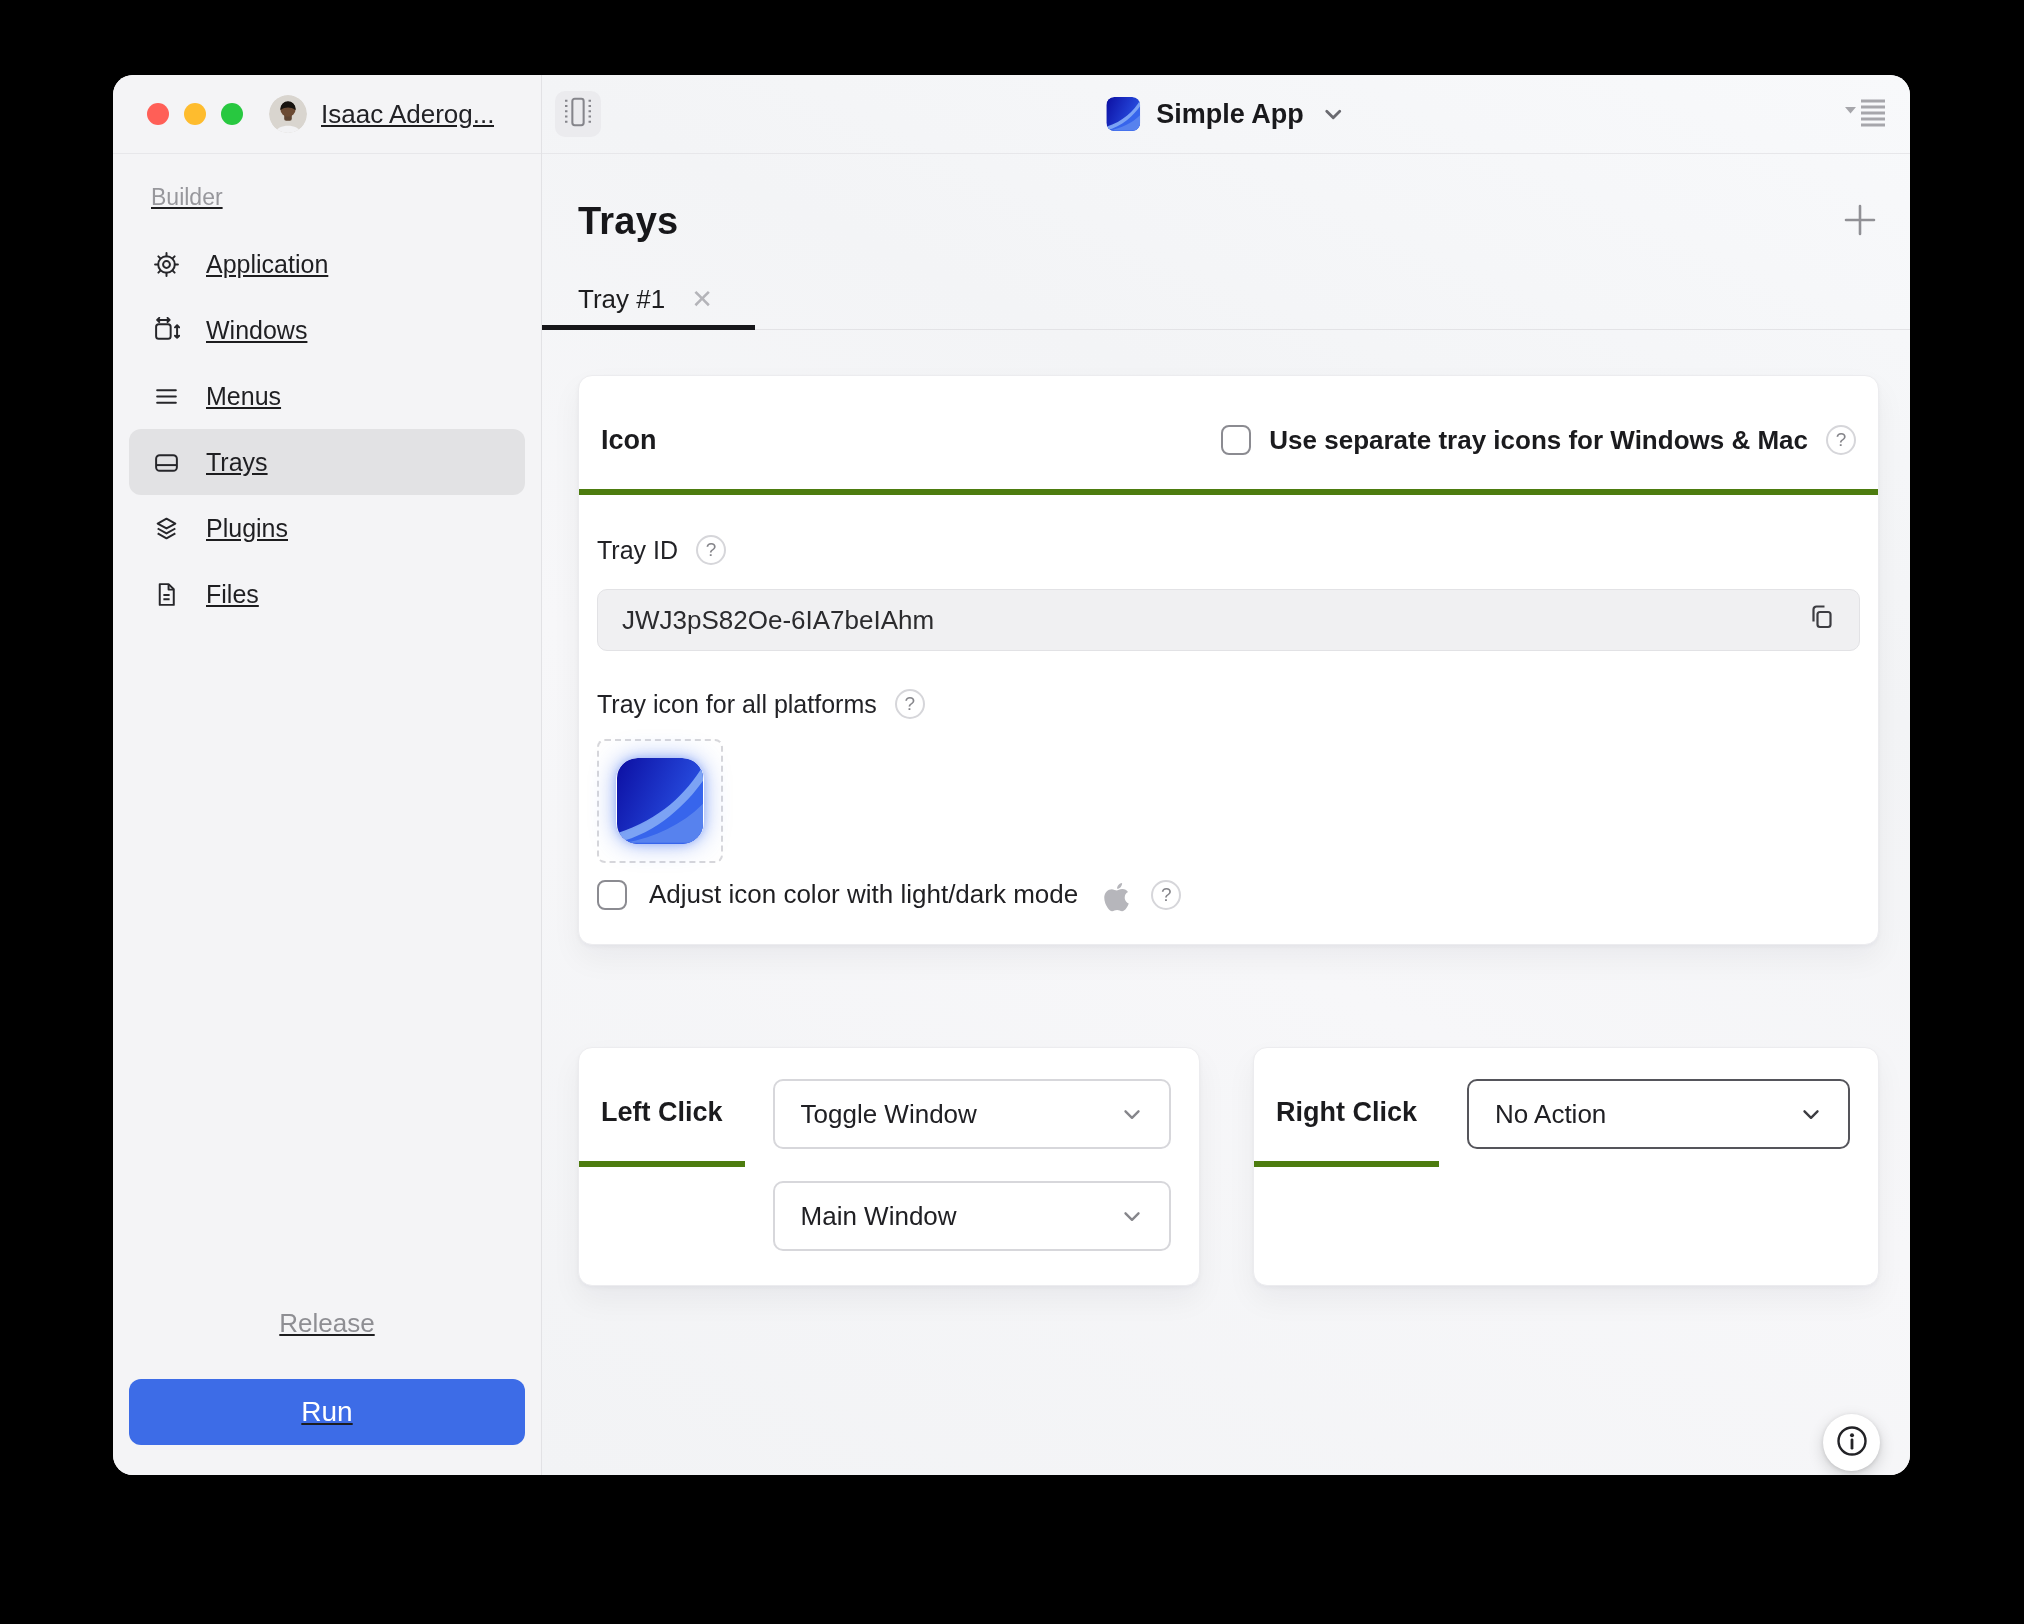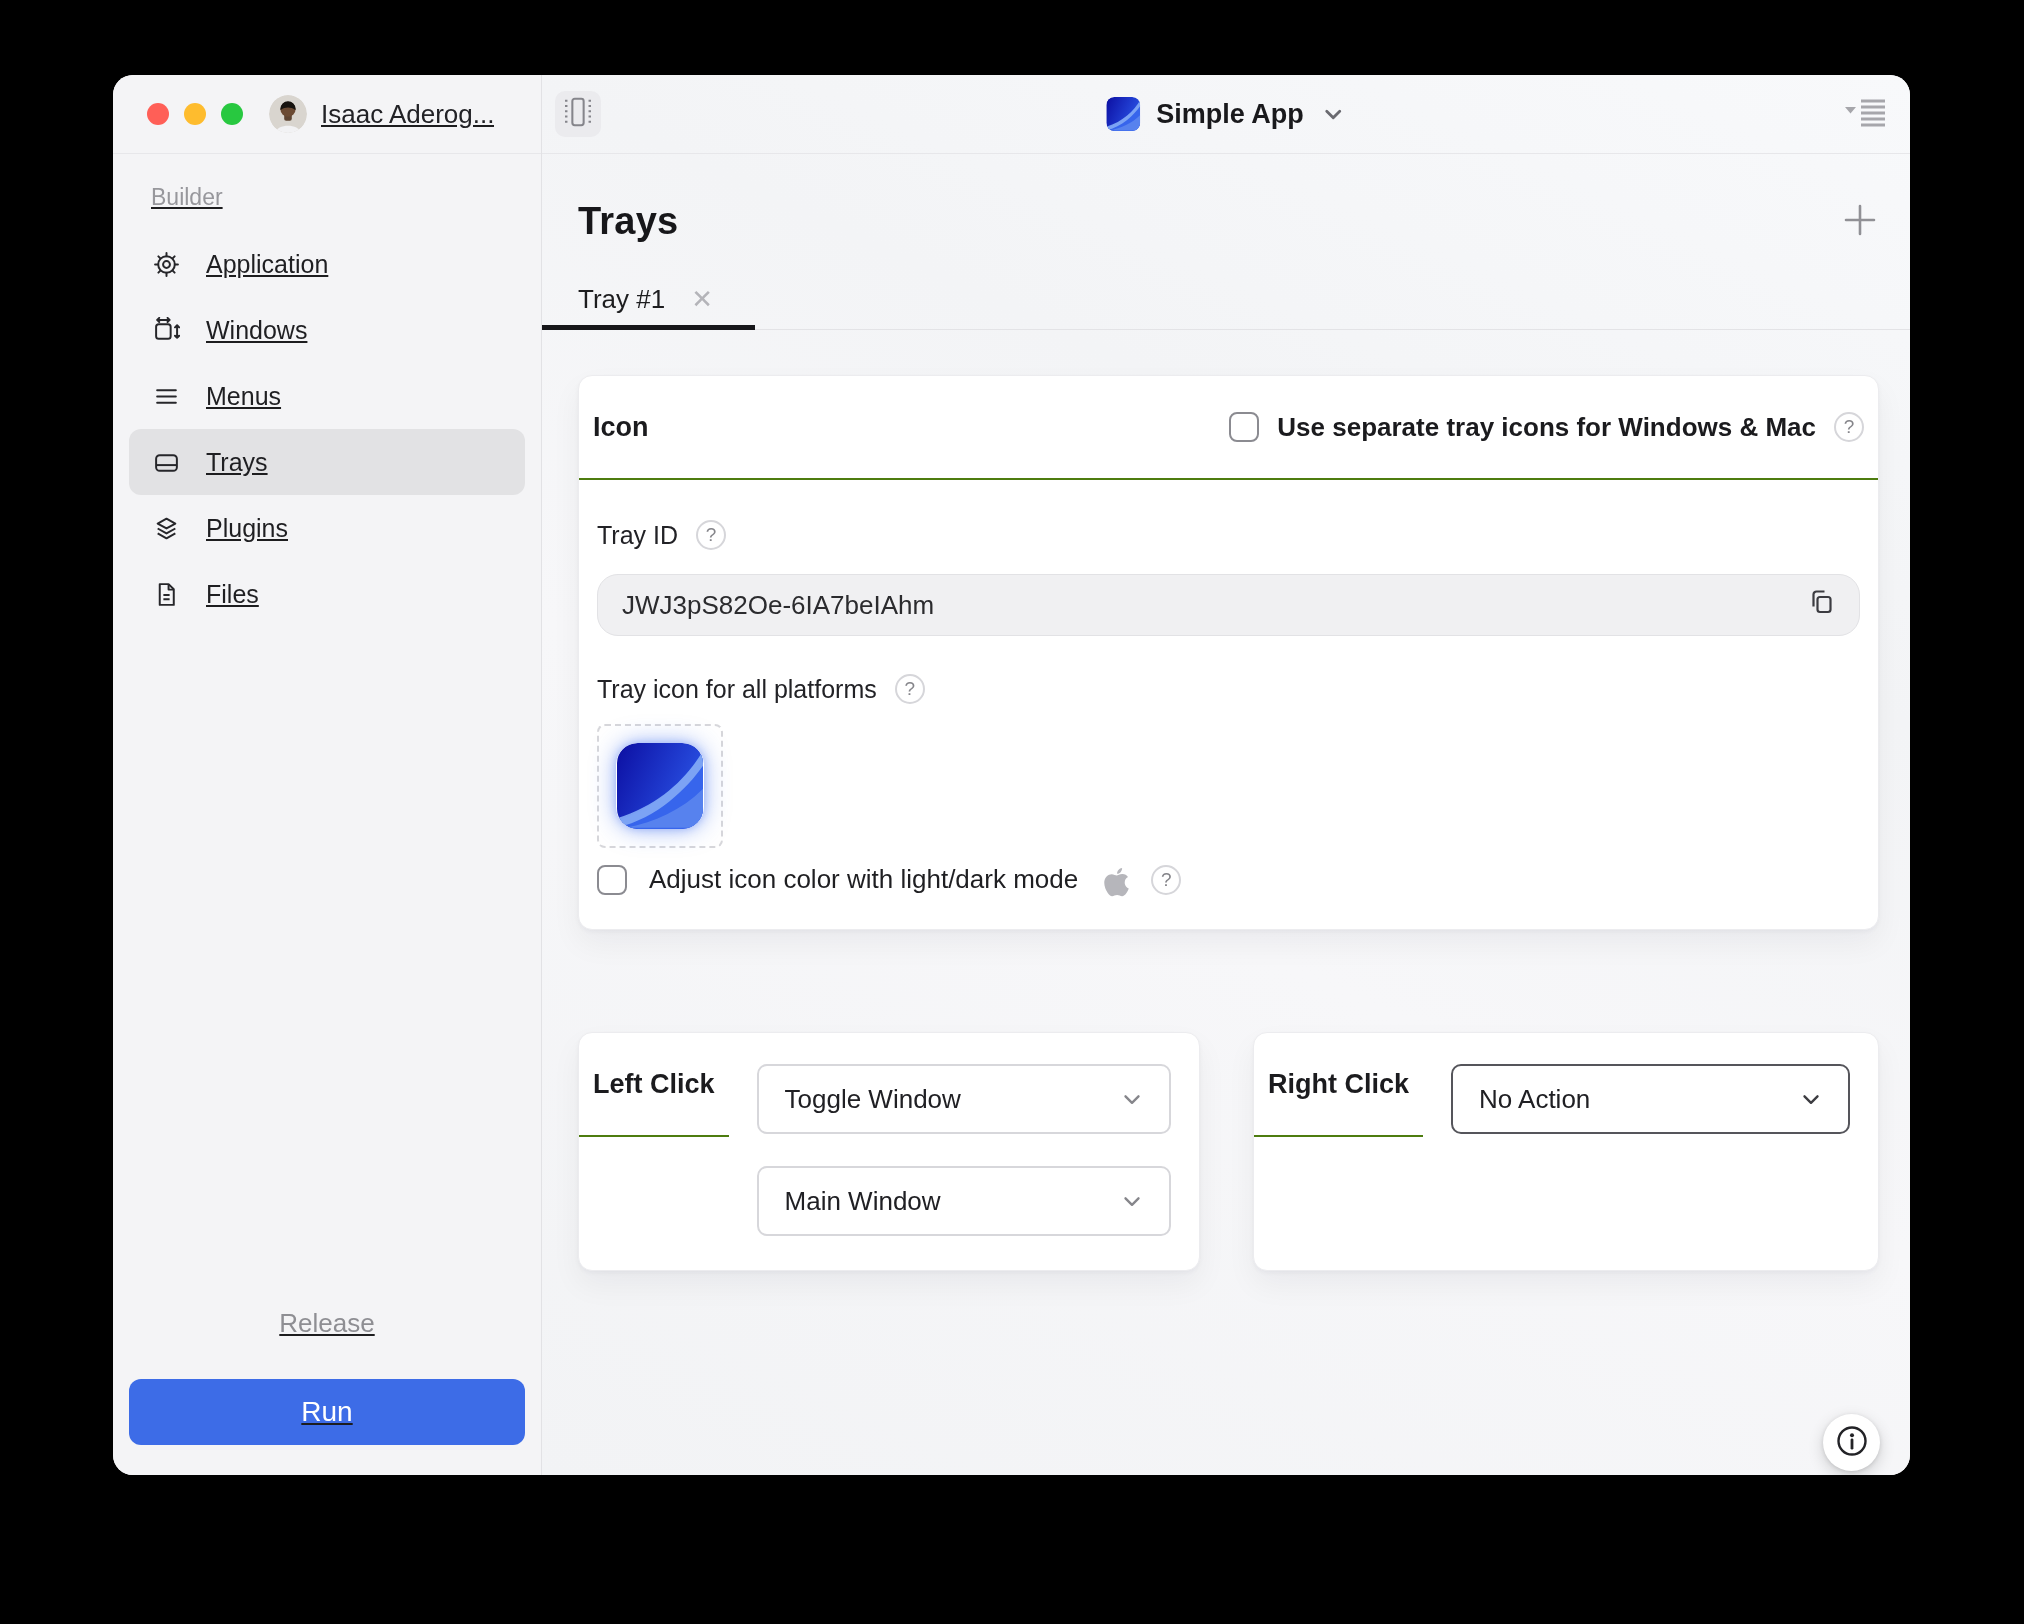--- a/index.html
+++ b/index.html
@@ -69,34 +69,34 @@
   }
   .tab::after { content:""; position:absolute; left:0; right:0; bottom:-1px; height:5px; background:#17171a; }
   .tab-close { font-size:26px; color:#b4b4b9; line-height:1; }
   .scroll { flex:1; padding:45px 31px 0 36px; }
   .card {
     background:#fff; border:1px solid #ececef; border-radius:14px;
     box-shadow:0 2px 4px rgba(16,24,40,.04), 0 14px 30px rgba(16,24,40,.05);
   }
   .card-header {
     display:flex; justify-content:space-between; align-items:center;
-    padding:0 14px; height:104px; border-bottom:2px solid #4d7c0f;
+    padding:0 22px; height:104px; border-bottom:6px solid #4d7c0f;margin-top:15px;
   }
   .card-title { font-size:27px; font-weight:700; color:#1b1b1e; }
   .checkbox { width:30px; height:30px; border:2px solid #8b8b91; border-radius:8px; background:#fff; flex:none; }
   .help {
     width:30px; height:30px; border:2px solid #d6d6da; border-radius:50%; color:#85858a;
     font-size:19px; display:grid; place-items:center; flex:none; background:#fff;
   }
   .hrow { display:flex; align-items:center; gap:18px; }
   .bold-label { font-size:26px; font-weight:700; color:#1b1b1e; }
   .icon-card-body { padding:40px 18px 34px; }
   .field-label { font-size:25px; color:#222226; }
   .id-input {
-    margin-top:24px; height:62px; background:#f0f0f2; border:1px solid #e2e2e5; border-radius:21px;
+    margin-top:24px; height:62px; background:#f0f0f2; border:1px solid #e2e2e5; border-radius:10px;
     display:flex; align-items:center; justify-content:space-between; padding:0 22px 0 24px;
     font-size:26px; color:#2b2b2e;
   }
   .mt36 { margin-top:38px; }
   .dashed-box {
     margin-top:20px; width:126px; height:124px; border:2px dashed #d7d7db; border-radius:8px;
     display:grid; place-items:center;
   }
   .app-icon-big {
     width:88px; height:86px; border-radius:22px; overflow:hidden;

